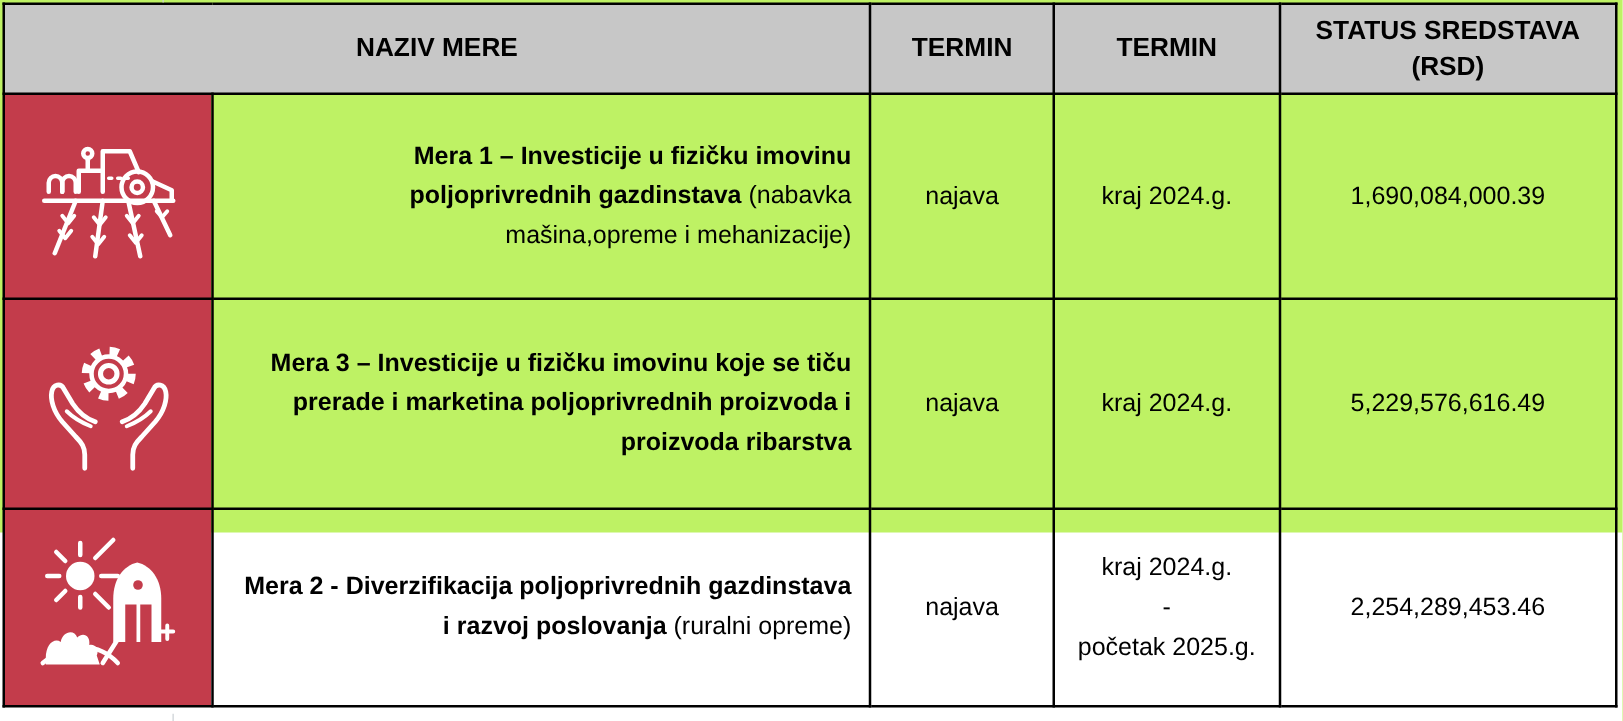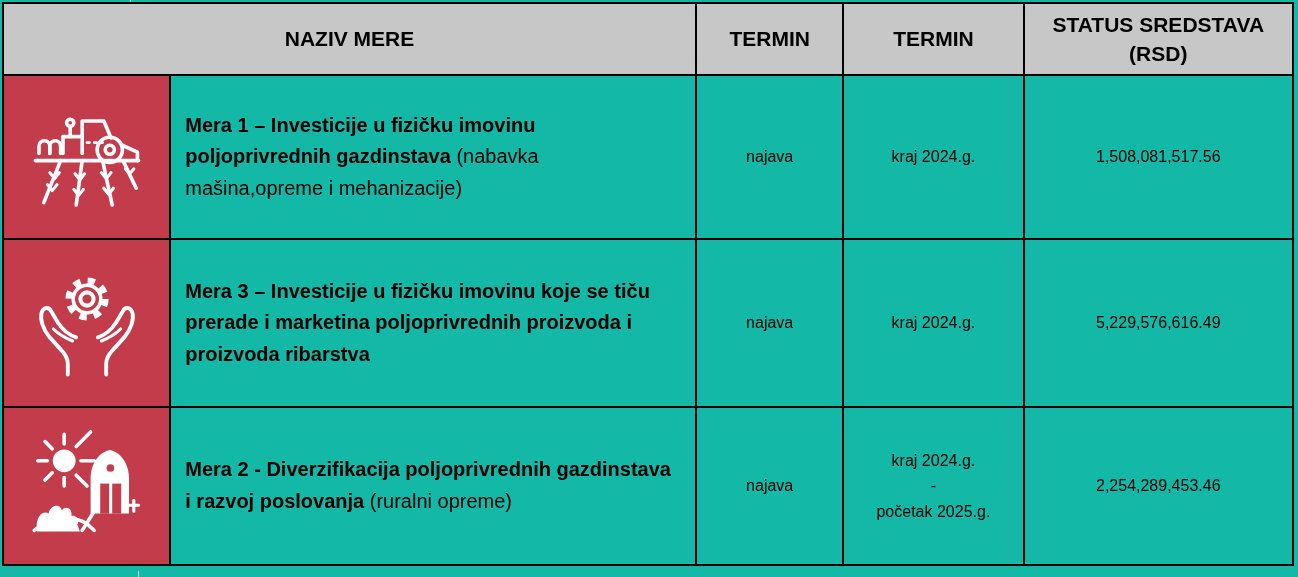--- a/index.html
+++ b/index.html
@@ -1,37 +1,37 @@
 <!DOCTYPE html>
 <html><head>
 <meta charset="utf-8">
 <style>
   html,body{margin:0;padding:0;}
   body{
     width:1298px;height:577px;overflow:hidden;background:#ffffff;
     font-family:"Liberation Sans","DejaVu Sans",sans-serif;color:#000;
   }
-  .sheet{position:relative;width:1298px;height:577px;background:#14b8a6;}
+  .sheet{position:relative;width:1298px;height:426px;background:#bef264;}
   table.measures{
     border-collapse:collapse;table-layout:fixed;
     position:absolute;top:2px;left:2px;width:1292px;
   }
   table.measures th, table.measures td{border:2px solid #000;overflow:hidden;}
   th.hdr{
     background:#C7C7C7;font-weight:bold;font-size:21px;line-height:1.4;
     text-align:center;vertical-align:middle;white-space:pre-line;padding:2px 6px;
   }
   td.icon-cell{background:#C33C4B;text-align:center;vertical-align:middle;padding:0;}
   td.naziv-cell{
-    font-size:20px;text-align:left;vertical-align:middle;
+    font-size:20px;text-align:right;vertical-align:middle;
     padding:4px 14px;line-height:1.58;
   }
   td.naziv-cell .t-bold{font-weight:bold;}
   td.cell-center{
-    font-size:16px;text-align:center;vertical-align:middle;
+    font-size:20px;text-align:center;vertical-align:middle;
     white-space:pre-line;line-height:1.6;padding:2px 6px;border-radius:30px;
   }
   .ic{display:block;margin:0 auto;}
   .grid-sliver{position:absolute;background:#cdd2d6;}
 </style>
 </head>
 <body>
 
 <div class="sheet">
 
@@ -81,21 +81,21 @@
             <circle cx="69" cy="44" r="10.5"></circle>
               <circle cx="69" cy="44" r="3.8"></circle>
             <path d="M79,40 L92,46 L92,53"></path>
           </svg>
         </td>
         <td class="naziv-cell">
           <span class="t-bold">Mera 1 – Investicije u fizičku imovinu poljoprivrednih gazdinstava</span><span> (nabavka mašina,opreme i mehanizacije)</span>
         </td>
         <td class="cell-center">najava</td>
         <td class="cell-center">kraj 2024.g.</td>
-        <td class="cell-center">1,508,081,517.56</td>
+        <td class="cell-center">1,690,084,000.39</td>
       </tr>
 
       <tr style="height:168px">
         <td class="icon-cell">
           <svg class="ic" width="120" height="120" viewBox="0 0 100 100" fill="none" stroke="#ffffff" stroke-width="3.2" stroke-linecap="round" stroke-linejoin="round">
             <circle cx="50" cy="30" r="15" stroke-width="6" stroke-dasharray="5.9 5.9" stroke-linecap="butt"></circle>
             <circle cx="50" cy="30" r="11.5" stroke-width="3"></circle>
             <circle cx="50" cy="30" r="5.5" stroke-width="3.4"></circle>
             <path d="M34,93 V84 C34,79 32,76 28,72 L19,62 C13,55 11,47 12,42 C13,37 18,36 20,40 L26,50 C30,56 35,60 41,62"></path>
             <path d="M22,55 C27,60 33,63 38,65" stroke-width="2.6"></path>

